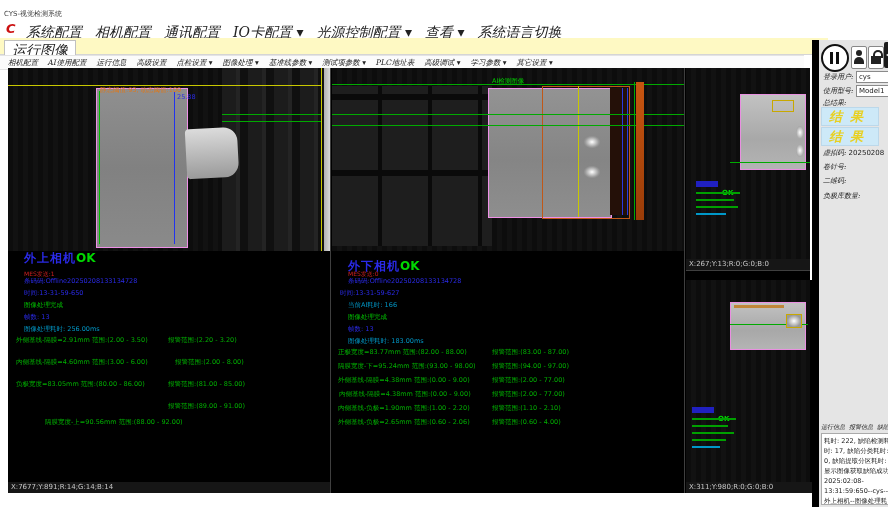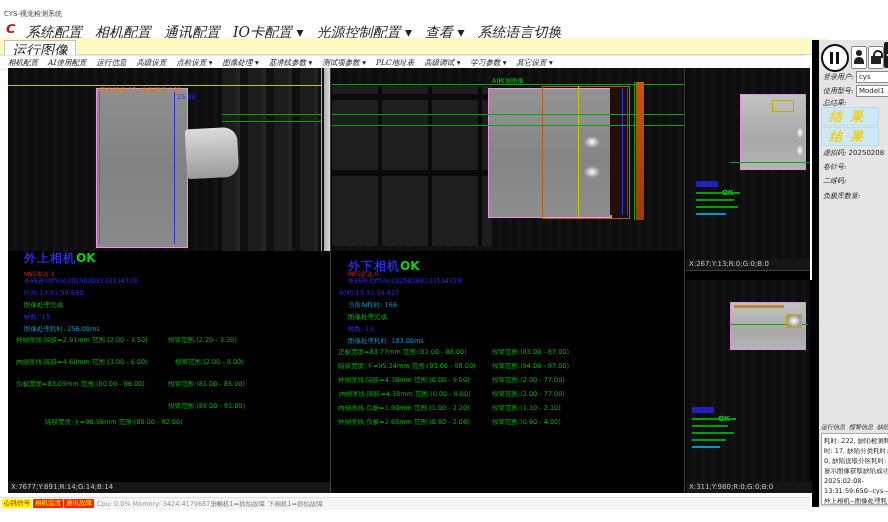--- a/index.html
+++ b/index.html
@@ -228,22 +228,14 @@
     <div class="abs kai t7 panel-label" style="left:4px;top:153px;">负极库数量:</div>
 
     <div class="abs kai t6" style="left:2px;top:384px;display:flex;gap:4px;color:#222;white-space:nowrap;">
       <span>运行信息</span>
       <span>报警信息</span>
       <span>缺陷信息</span>
     </div>
     <div class="abs" style="left:2px;top:393px;width:70px;height:66px;background:#fff;border:1px solid #aaa;padding:2px;font-size:6.5px;line-height:1.55;color:#222;overflow:hidden;">耗时: 222, 缺陷检测耗时: 17, 缺陷分类耗时: 0, 缺陷提取分区耗时: 显示图像获取缺陷成功 2025:02:08-13:31:59:650--cys--外上相机--图像处理耗时: 256.00ms</div>
   </div>
 
-  <div class="abs" style="left:0;top:497px;width:810px;height:12px;background:#f4f4f4;border-top:1px solid #ddd;">
-    <span class="abs badge" style="left:2px;top:1px;background:#ffff00;color:#cc0000;">心跳信号</span>
-    <span class="abs badge" style="left:33px;top:1px;background:#ff2200;color:#ffff00;">相机温度</span>
-    <span class="abs badge" style="left:64px;top:1px;background:#ff2200;color:#ffff00;">通讯故障</span>
-    <span class="abs t65" style="left:97px;top:3px;color:#9a9a9a;">Cpu: 0.0% Memory: 3424.41796875M</span>
-    <span class="abs t65" style="left:210px;top:3px;color:#777;">上相机1=抓拍故障</span>
-    <span class="abs t65" style="left:268px;top:3px;color:#777;">下相机1=抓拍故障</span>
-  </div>
 
 </div>
 
 </body></html>

